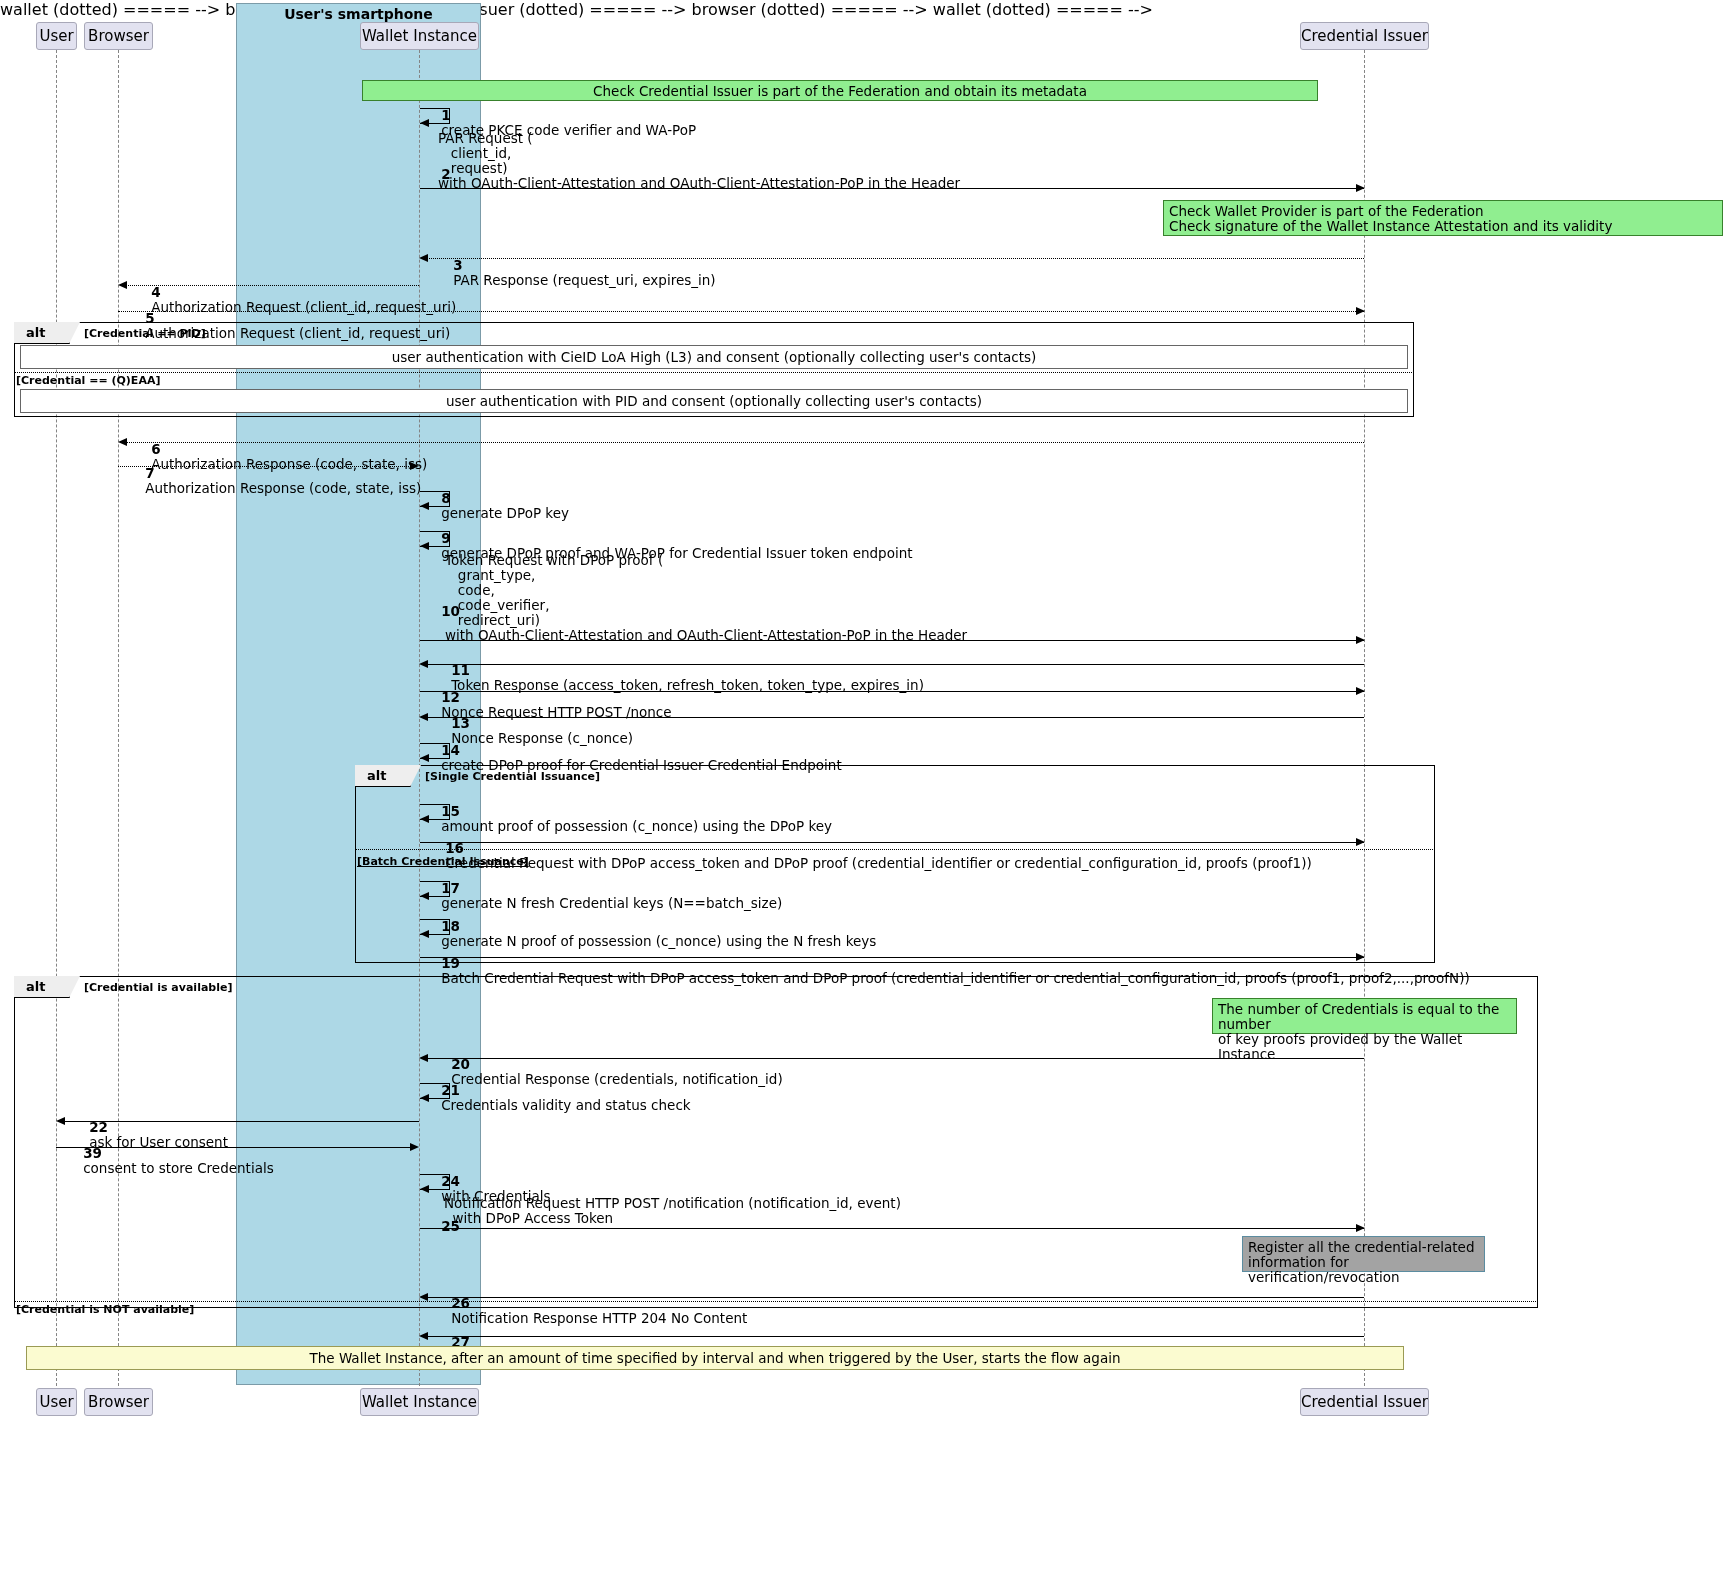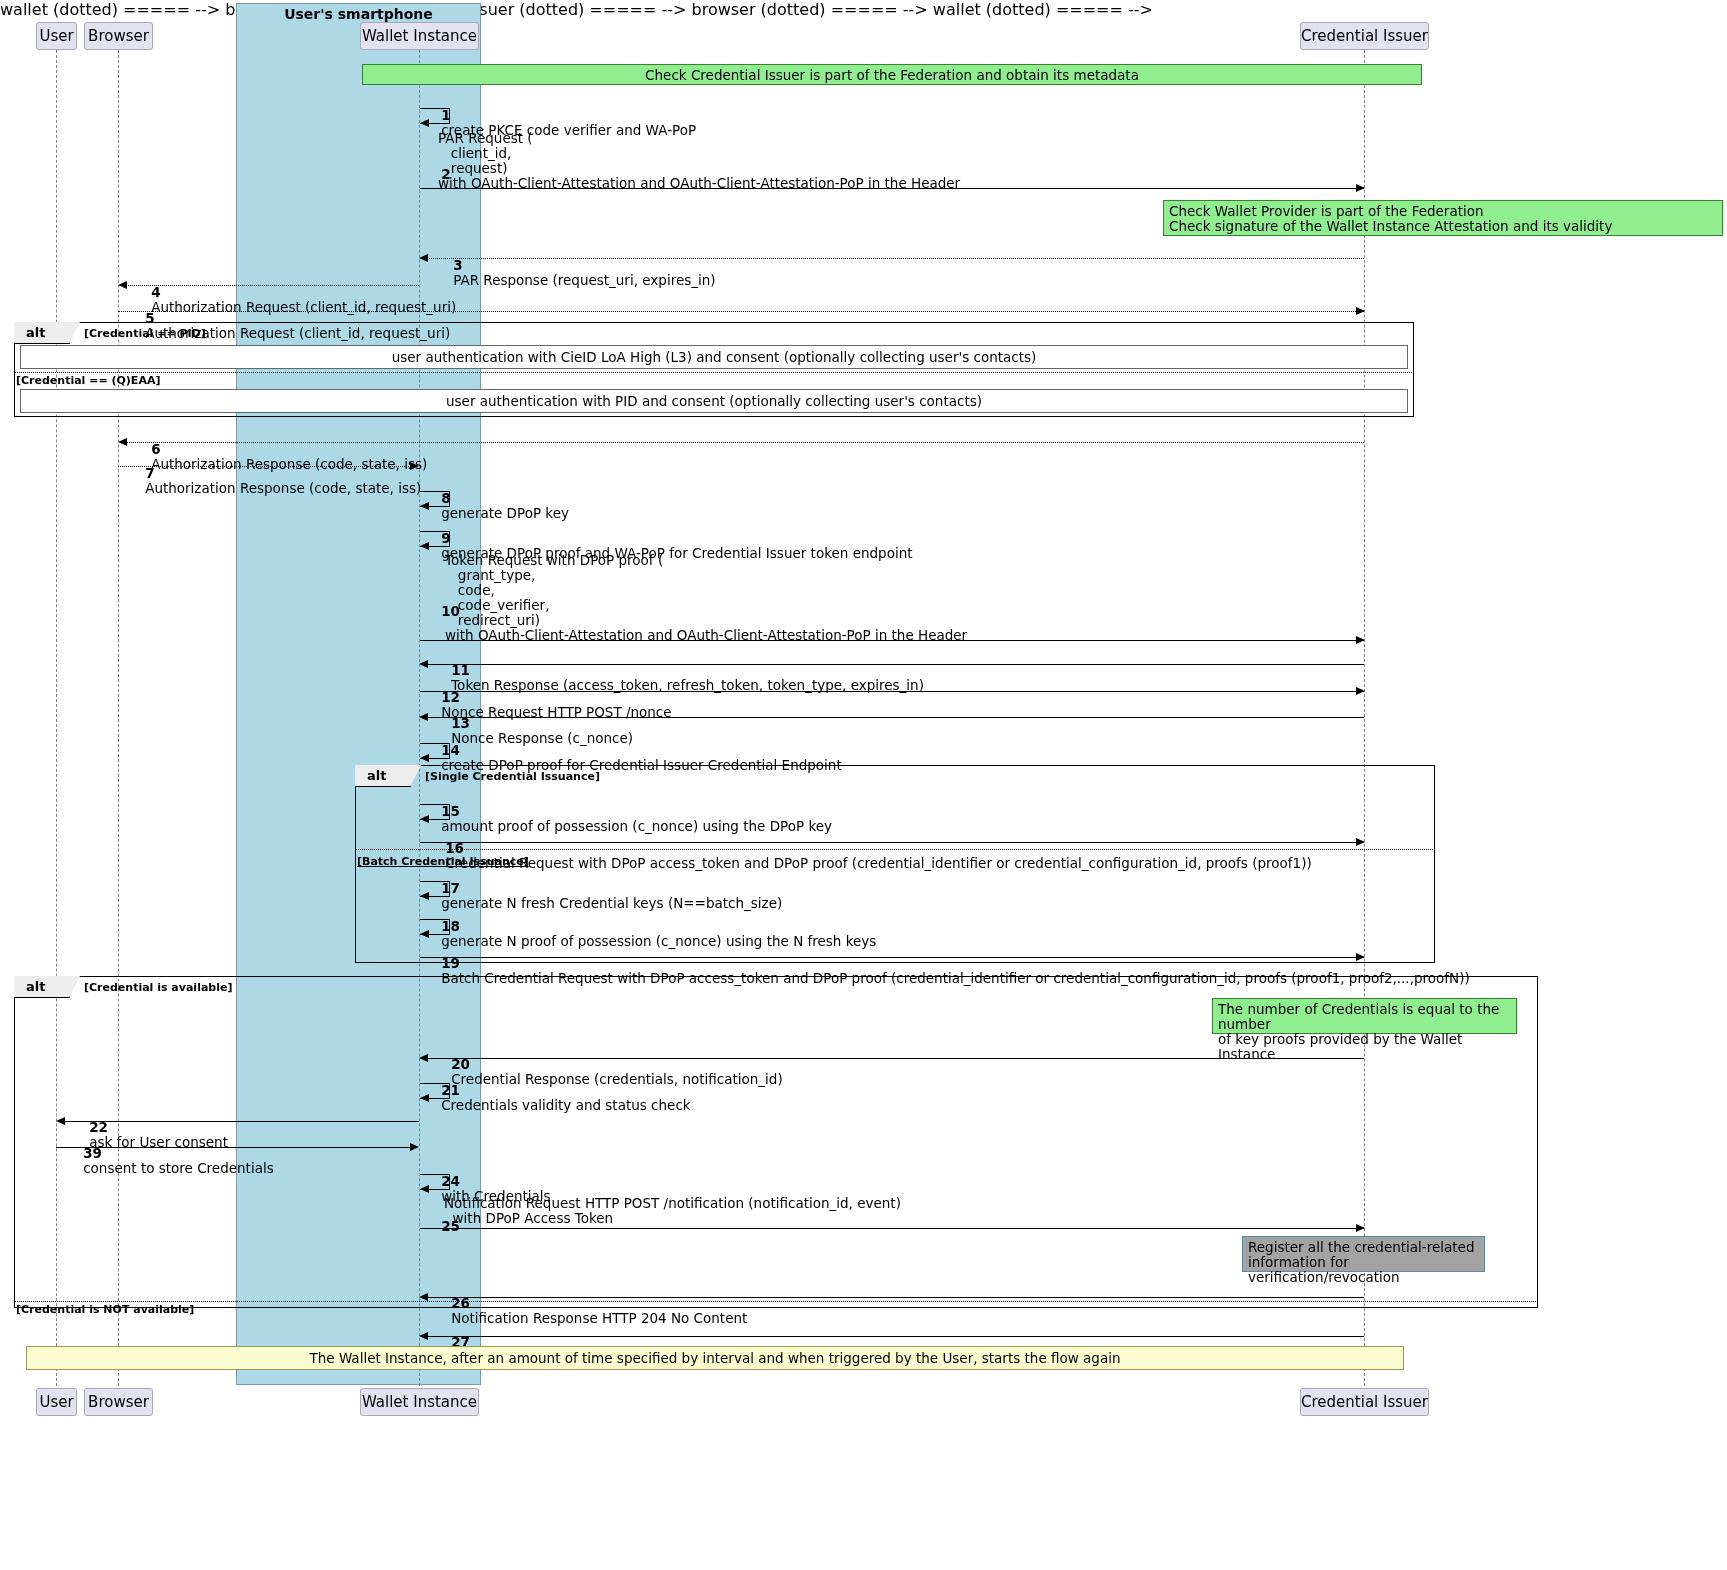--- a/index.html
+++ b/index.html
@@ -197,21 +197,21 @@
     <span>Browser</span>
   </div>
   <div class="participant" style="left:360px; top:1388px; width:119px;">
     <span>Wallet Instance</span>
   </div>
   <div class="participant" style="left:1300px; top:1388px; width:129px;">
     <span>Credential Issuer</span>
   </div>
 
   
-  <div class="note center" style="left:362px; top:64px; width:1060px; height:21px; line-height:15px;">Check Credential Issuer is part of the Federation and obtain its metadata</div>
+  <div class="note center" style="left:362px; top:80px; width:956px; height:21px; line-height:15px;">Check Credential Issuer is part of the Federation and obtain its metadata</div>
 
   
   <div class="msg-label" style="left:424px; top:93px;">
     <span class="msg-num">1</span>
     <span>create PKCE code verifier and WA-PoP</span>
   </div>
   <div class="self-loop" style="left:420px; top:108px;"></div>
   <div class="arrowhead left" style="left:420px; top:119px;"></div>
 
   

